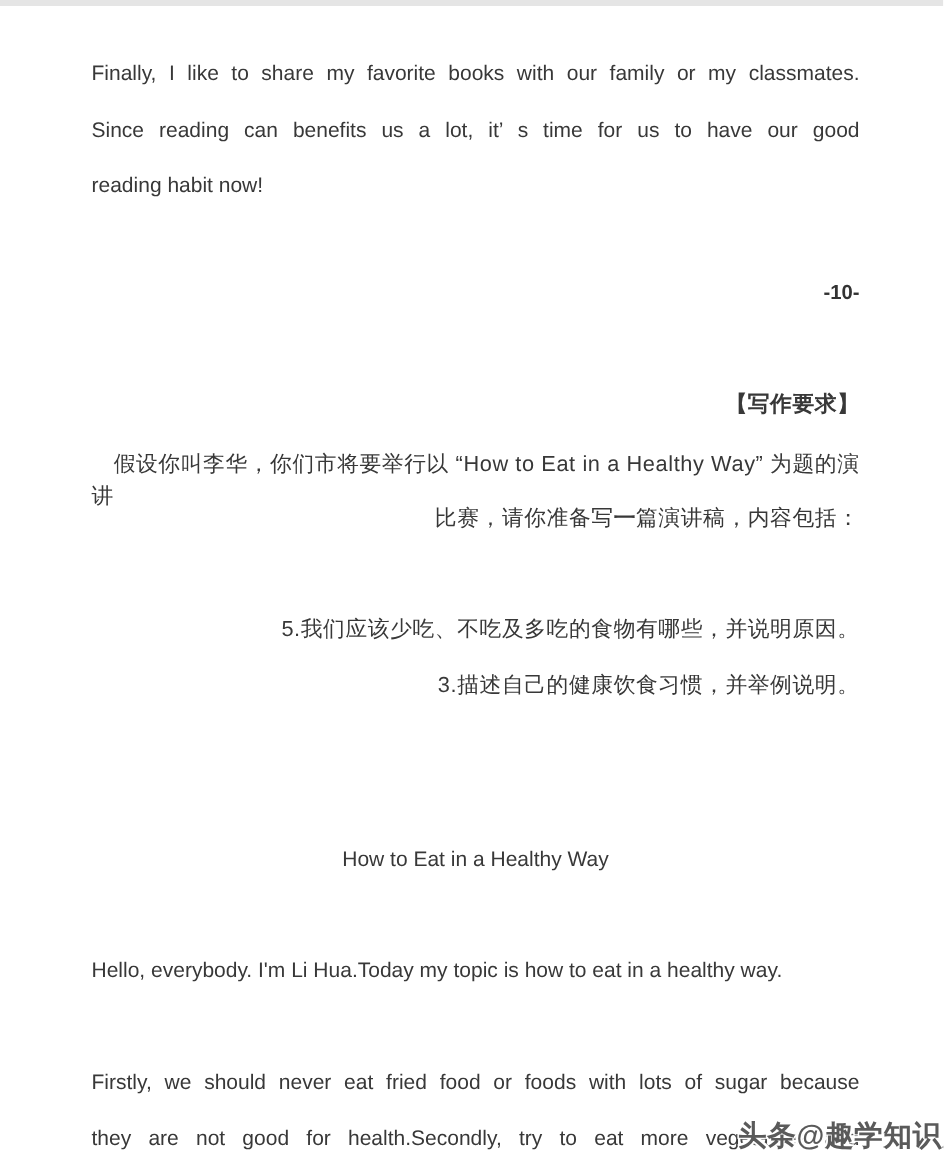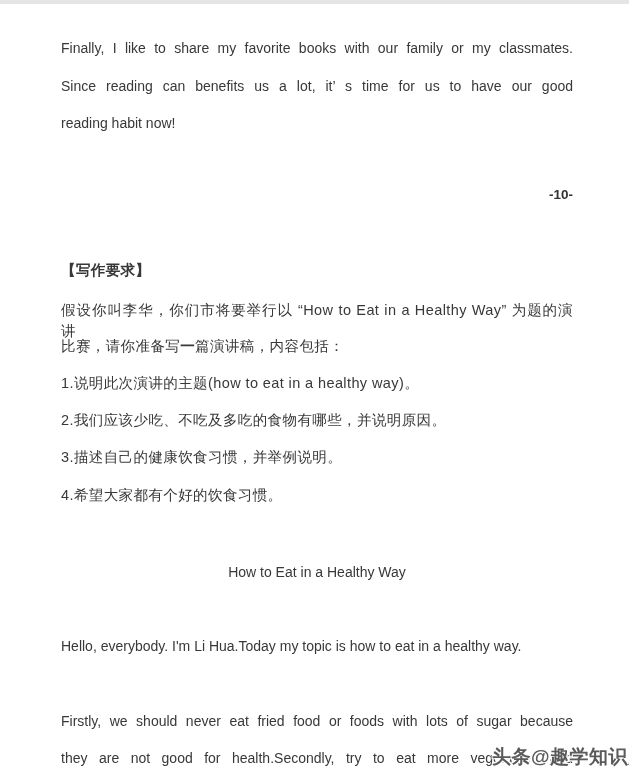--- a/index.html
+++ b/index.html
@@ -33,20 +33,21 @@
     color: #383838;
   }
   .justify {
     white-space: normal;
     text-align: justify;
     text-align-last: justify;
   }
   .cjk {
     font-size: 14.5px;
     letter-spacing: 0.4px;
+    text-align: right;
   }
   .bold { font-weight: bold; }
   .center {
     text-align: center;
     text-align-last: center;
     white-space: normal;
   }
   .page-number {
     position: absolute;
     left: 61px;
@@ -86,24 +87,22 @@
   <div class="line justify" style="top:76px">Since reading can benefits us a lot, it’ s time for us to have our good</div>
 
   <div class="page-number" style="top:187px">-10-</div>
 
   <div class="line cjk bold" style="top:260px">【写作要求】</div>
 
   <div class="line cjk" style="top:336px"><span>比赛，请你准备写</span><span class="bold">一</span><span>篇演讲稿，内容包括：</span></div>
 
   <div class="line cjk justify" style="top:300px">假设你叫李华，你们市将要举行以 “How to Eat in a Healthy Way” 为题的演讲</div>
 
-  <div class="line cjk" style="top:373px">1.说明此次演讲的主题(how to eat in a healthy way)。</div>
-  <div class="line cjk" style="top:410px">2.我们应该少吃、不吃及多吃的食物有哪些，并说明原因。</div>
+  <div class="line cjk" style="top:410px">5.我们应该少吃、不吃及多吃的食物有哪些，并说明原因。</div>
   <div class="line cjk" style="top:447px">3.描述自己的健康饮食习惯，并举例说明。</div>
-  <div class="line cjk" style="top:485px">4.希望大家都有个好的饮食习惯。</div>
 
   <div class="line" style="top:636px">Hello, everybody. I'm Li Hua.Today my topic is how to eat in a healthy way.</div>
 
   <div class="line center" style="top:562px">How to Eat in a Healthy Way</div>
 
   <div class="line justify" style="top:748px">they are not good for health.Secondly, try to eat more vegetables and</div>
   <div class="line justify" style="top:711px">Firstly, we should never eat fried food or foods with lots of sugar because</div>
 
   <div class="watermark">头条@趣学知识库</div>
 

